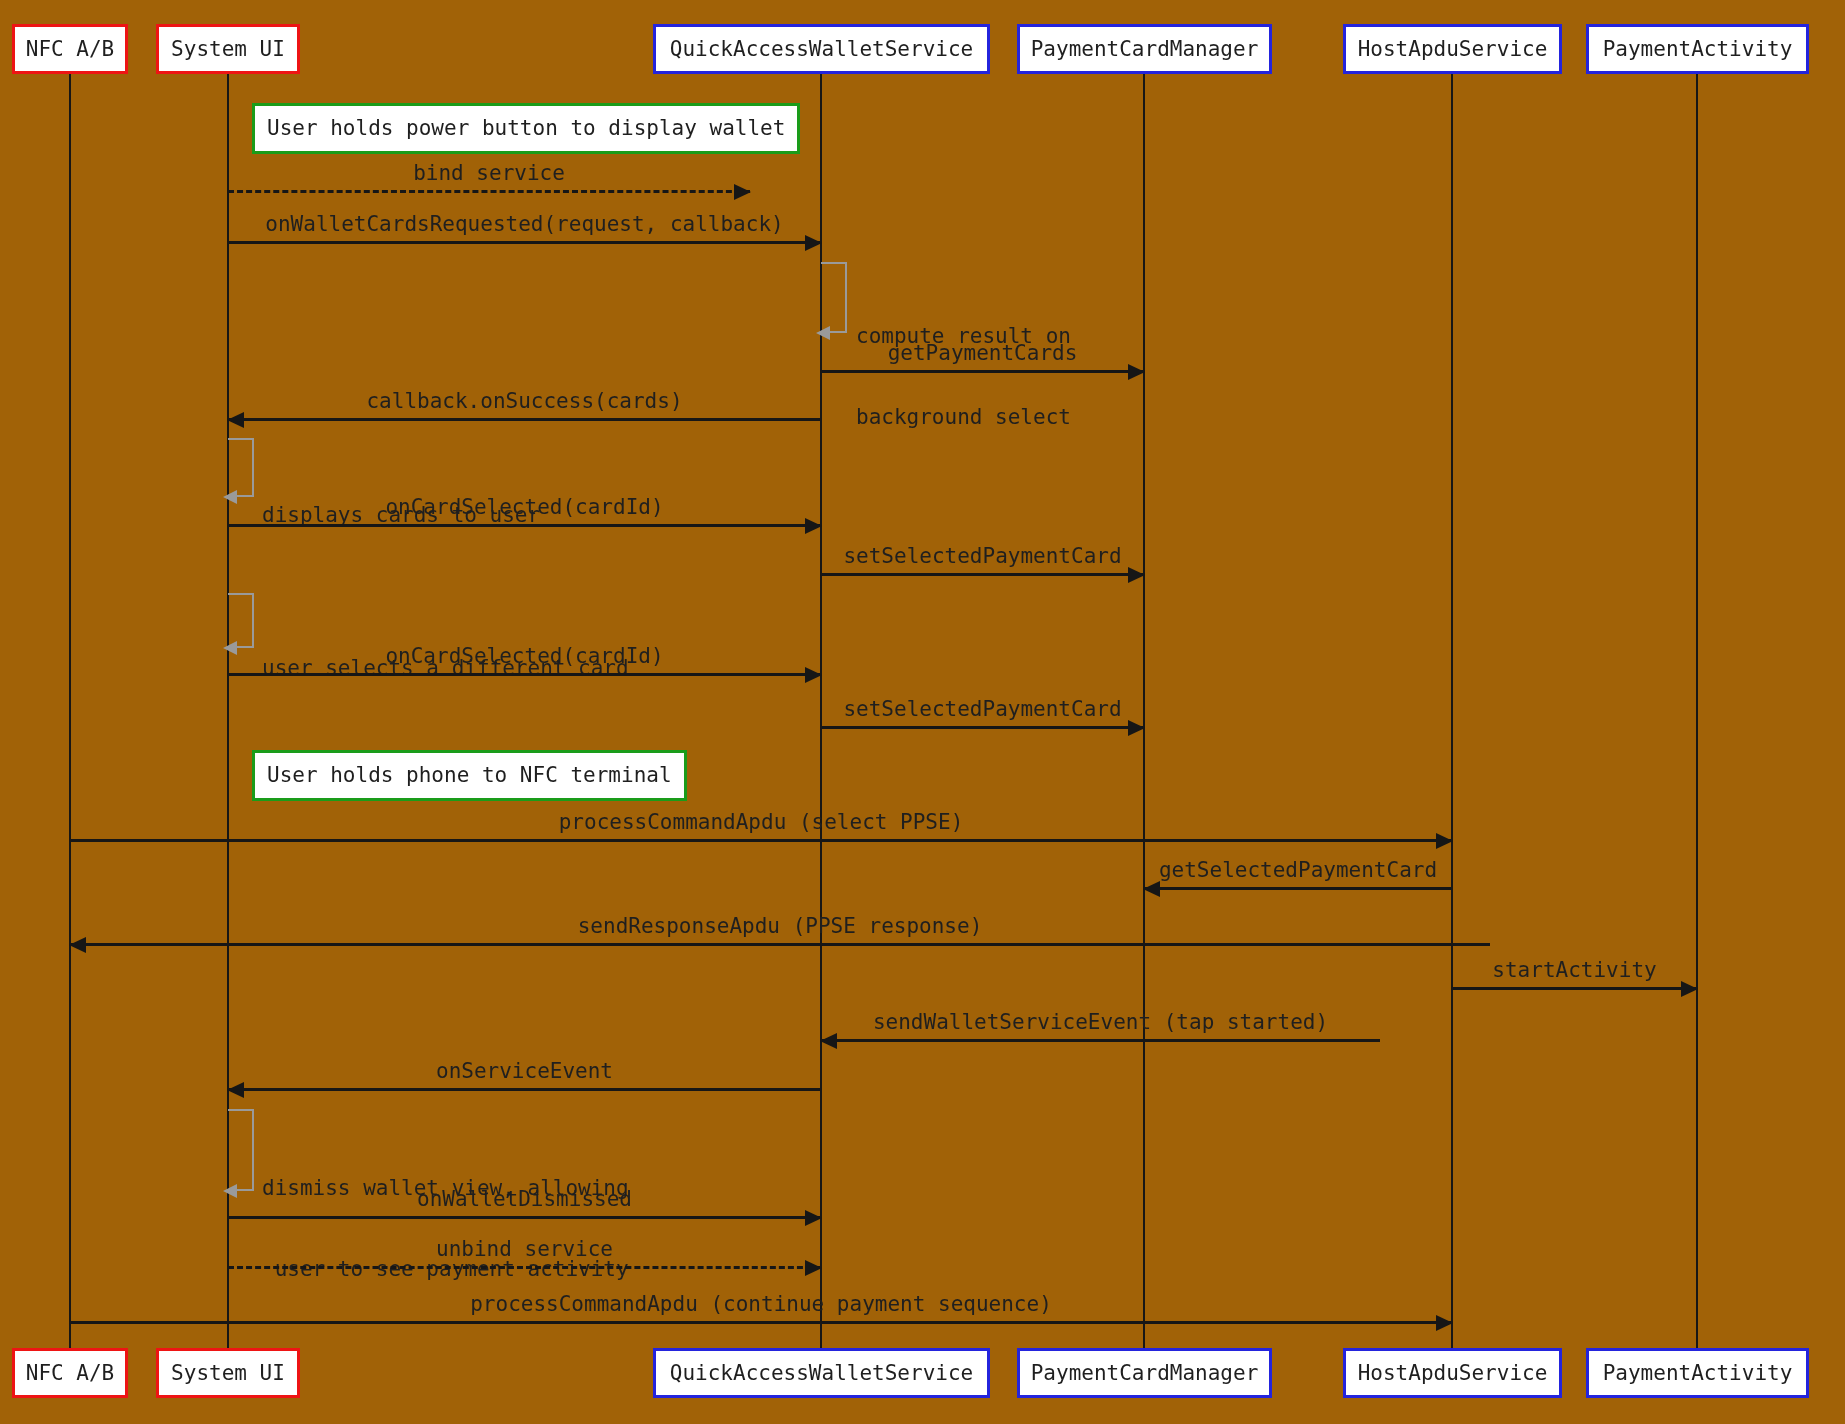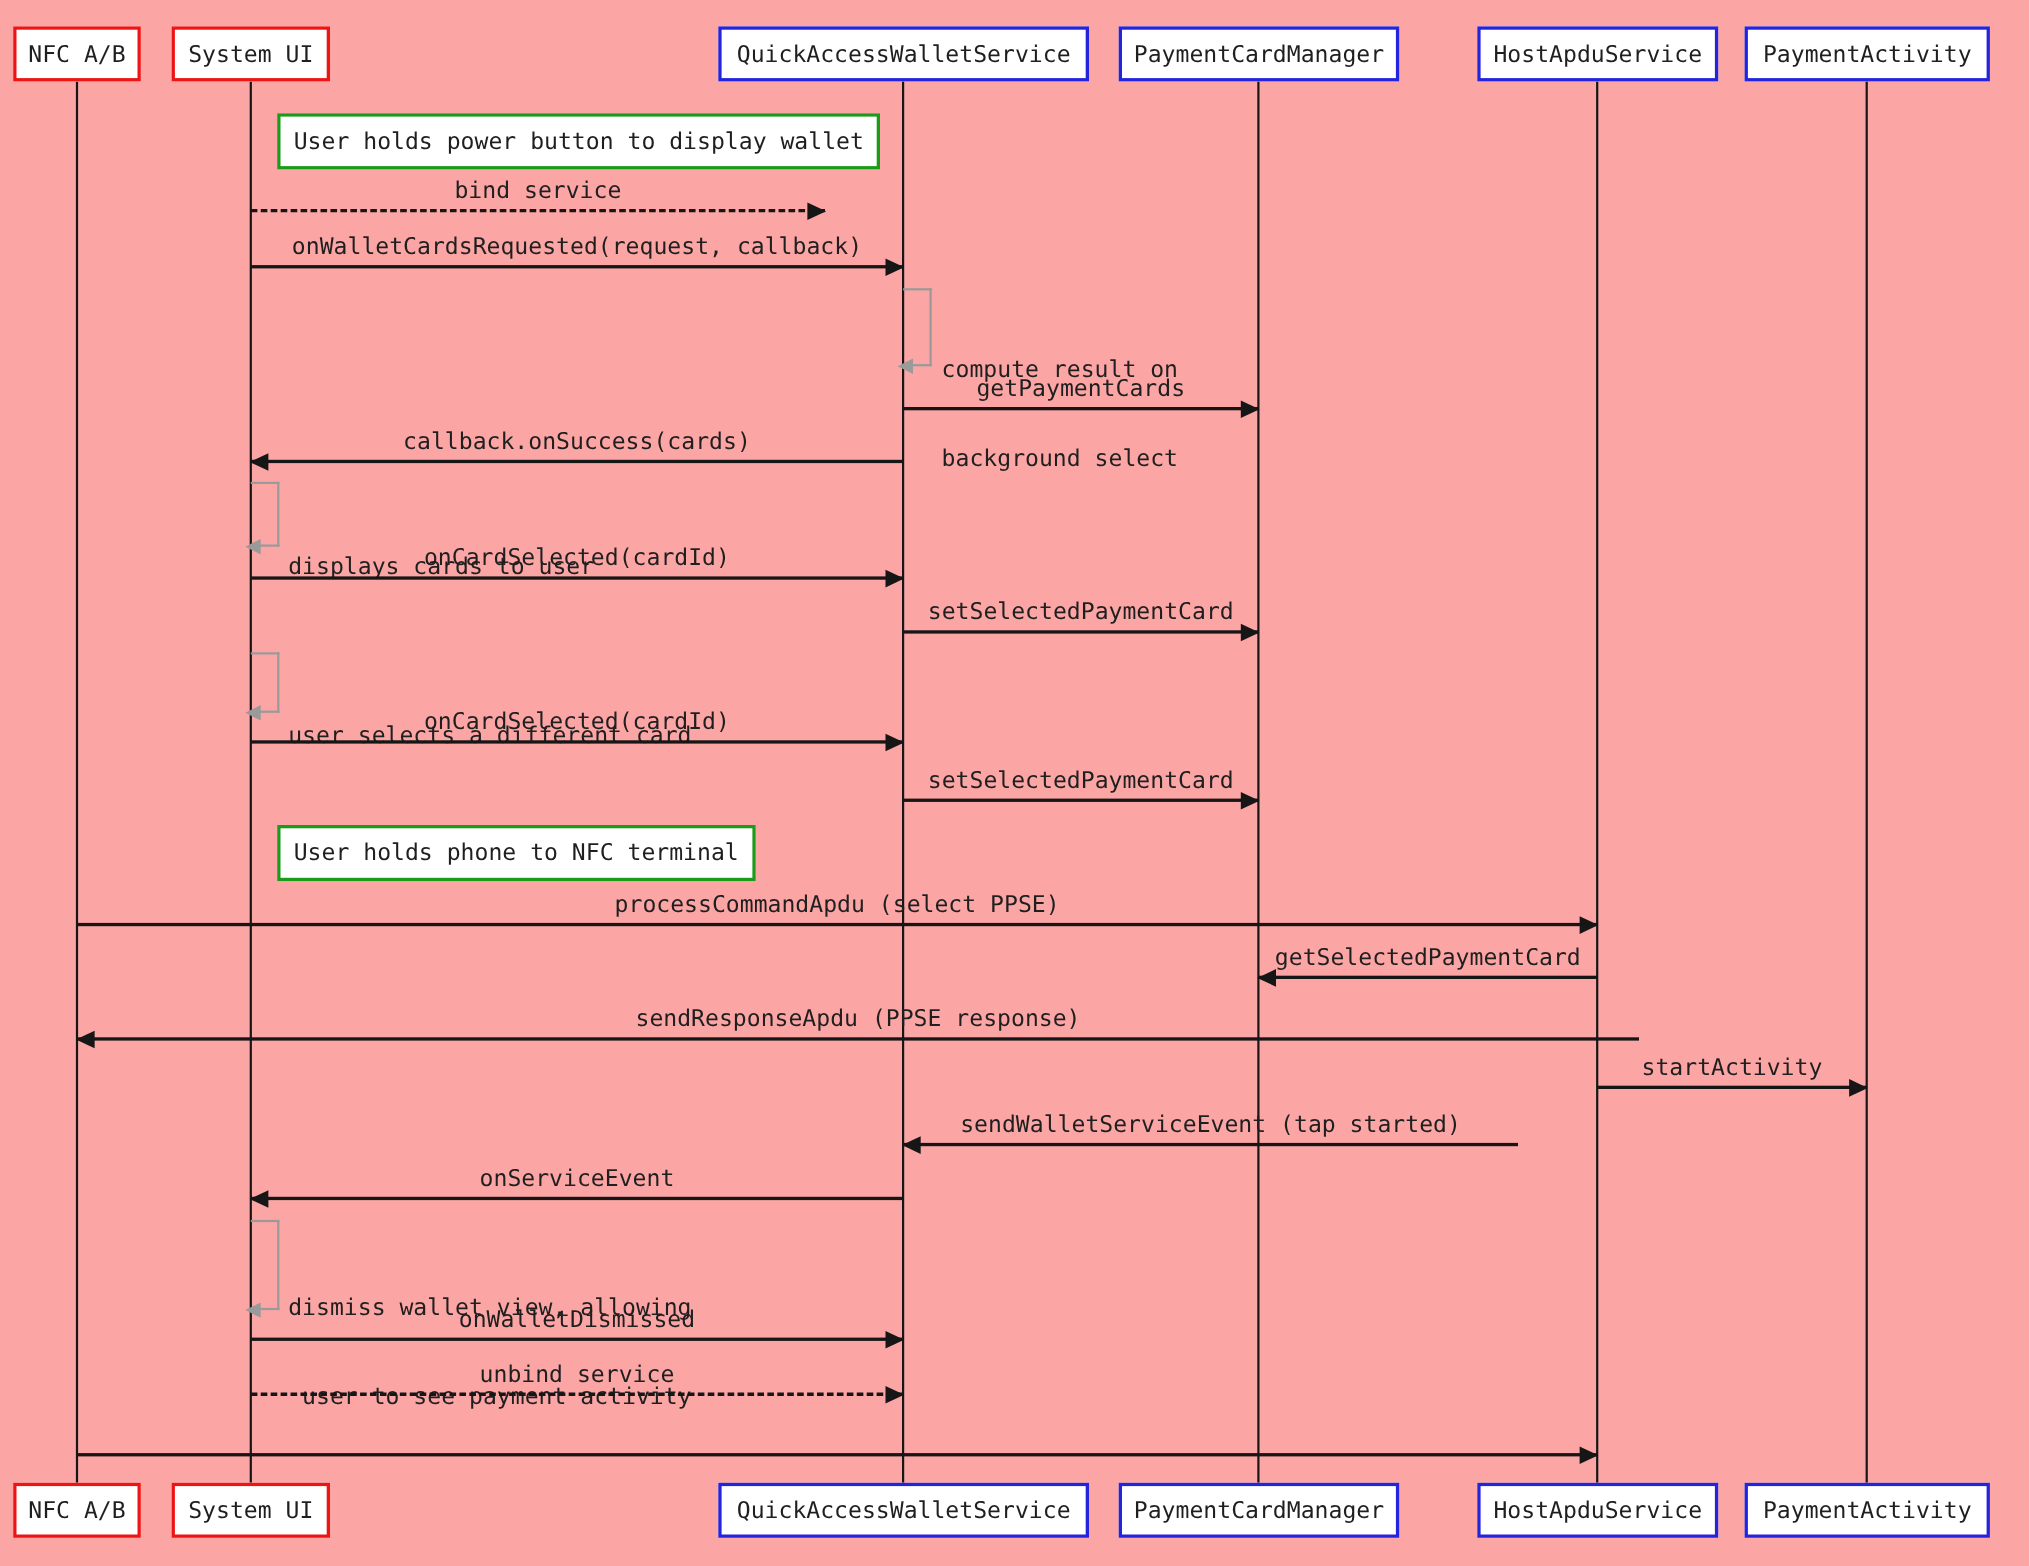--- a/index.html
+++ b/index.html
@@ -1,17 +1,17 @@
 <!DOCTYPE html>
 <html><head>
 <meta charset="utf-8">
 <style>
   html,body{margin:0;padding:0;background:#ffffff;}
   .canvas{
-    position:relative;width:1845px;height:1424px;background:#fca5a5;overflow:hidden;
+    position:relative;width:1845px;height:1424px;background:#a16207;overflow:hidden;
     font-family:"DejaVu Sans Mono","Liberation Mono",monospace;color:#1f1f1f;
   }
   .pbox{
     position:absolute;height:50px;box-sizing:border-box;border:3px solid #000;background:#fff;
     display:flex;align-items:center;justify-content:center;font-size:21px;z-index:3;white-space:nowrap;
   }
   .pbox.red{border-color:#ee1414;}
   .pbox.blue{border-color:#2424dd;}
   .lifeline{position:absolute;top:74px;height:1274px;width:2px;background:#161616;z-index:1;}
   .note{
@@ -190,20 +190,21 @@
     <div class="arr right"></div>
   </div>
 
   <div class="msg dashed" style="left:228px;top:1235px;width:593px">
     <div class="lbl">unbind service</div>
     <div class="line"></div>
     <div class="arr right"></div>
   </div>
 
   <div class="msg" style="left:70px;top:1290px;width:1382px">
+    <div class="lbl">processCommandApdu (continue payment sequence)</div>
     <div class="line"></div>
     <div class="arr right"></div>
   </div>
 
   <div class="pbox red" style="left:12px;top:1348px;width:116px">
       <span>NFC A/B</span>
     </div>
   <div class="pbox red" style="left:156px;top:1348px;width:144px">
       <span>System UI</span>
     </div>

